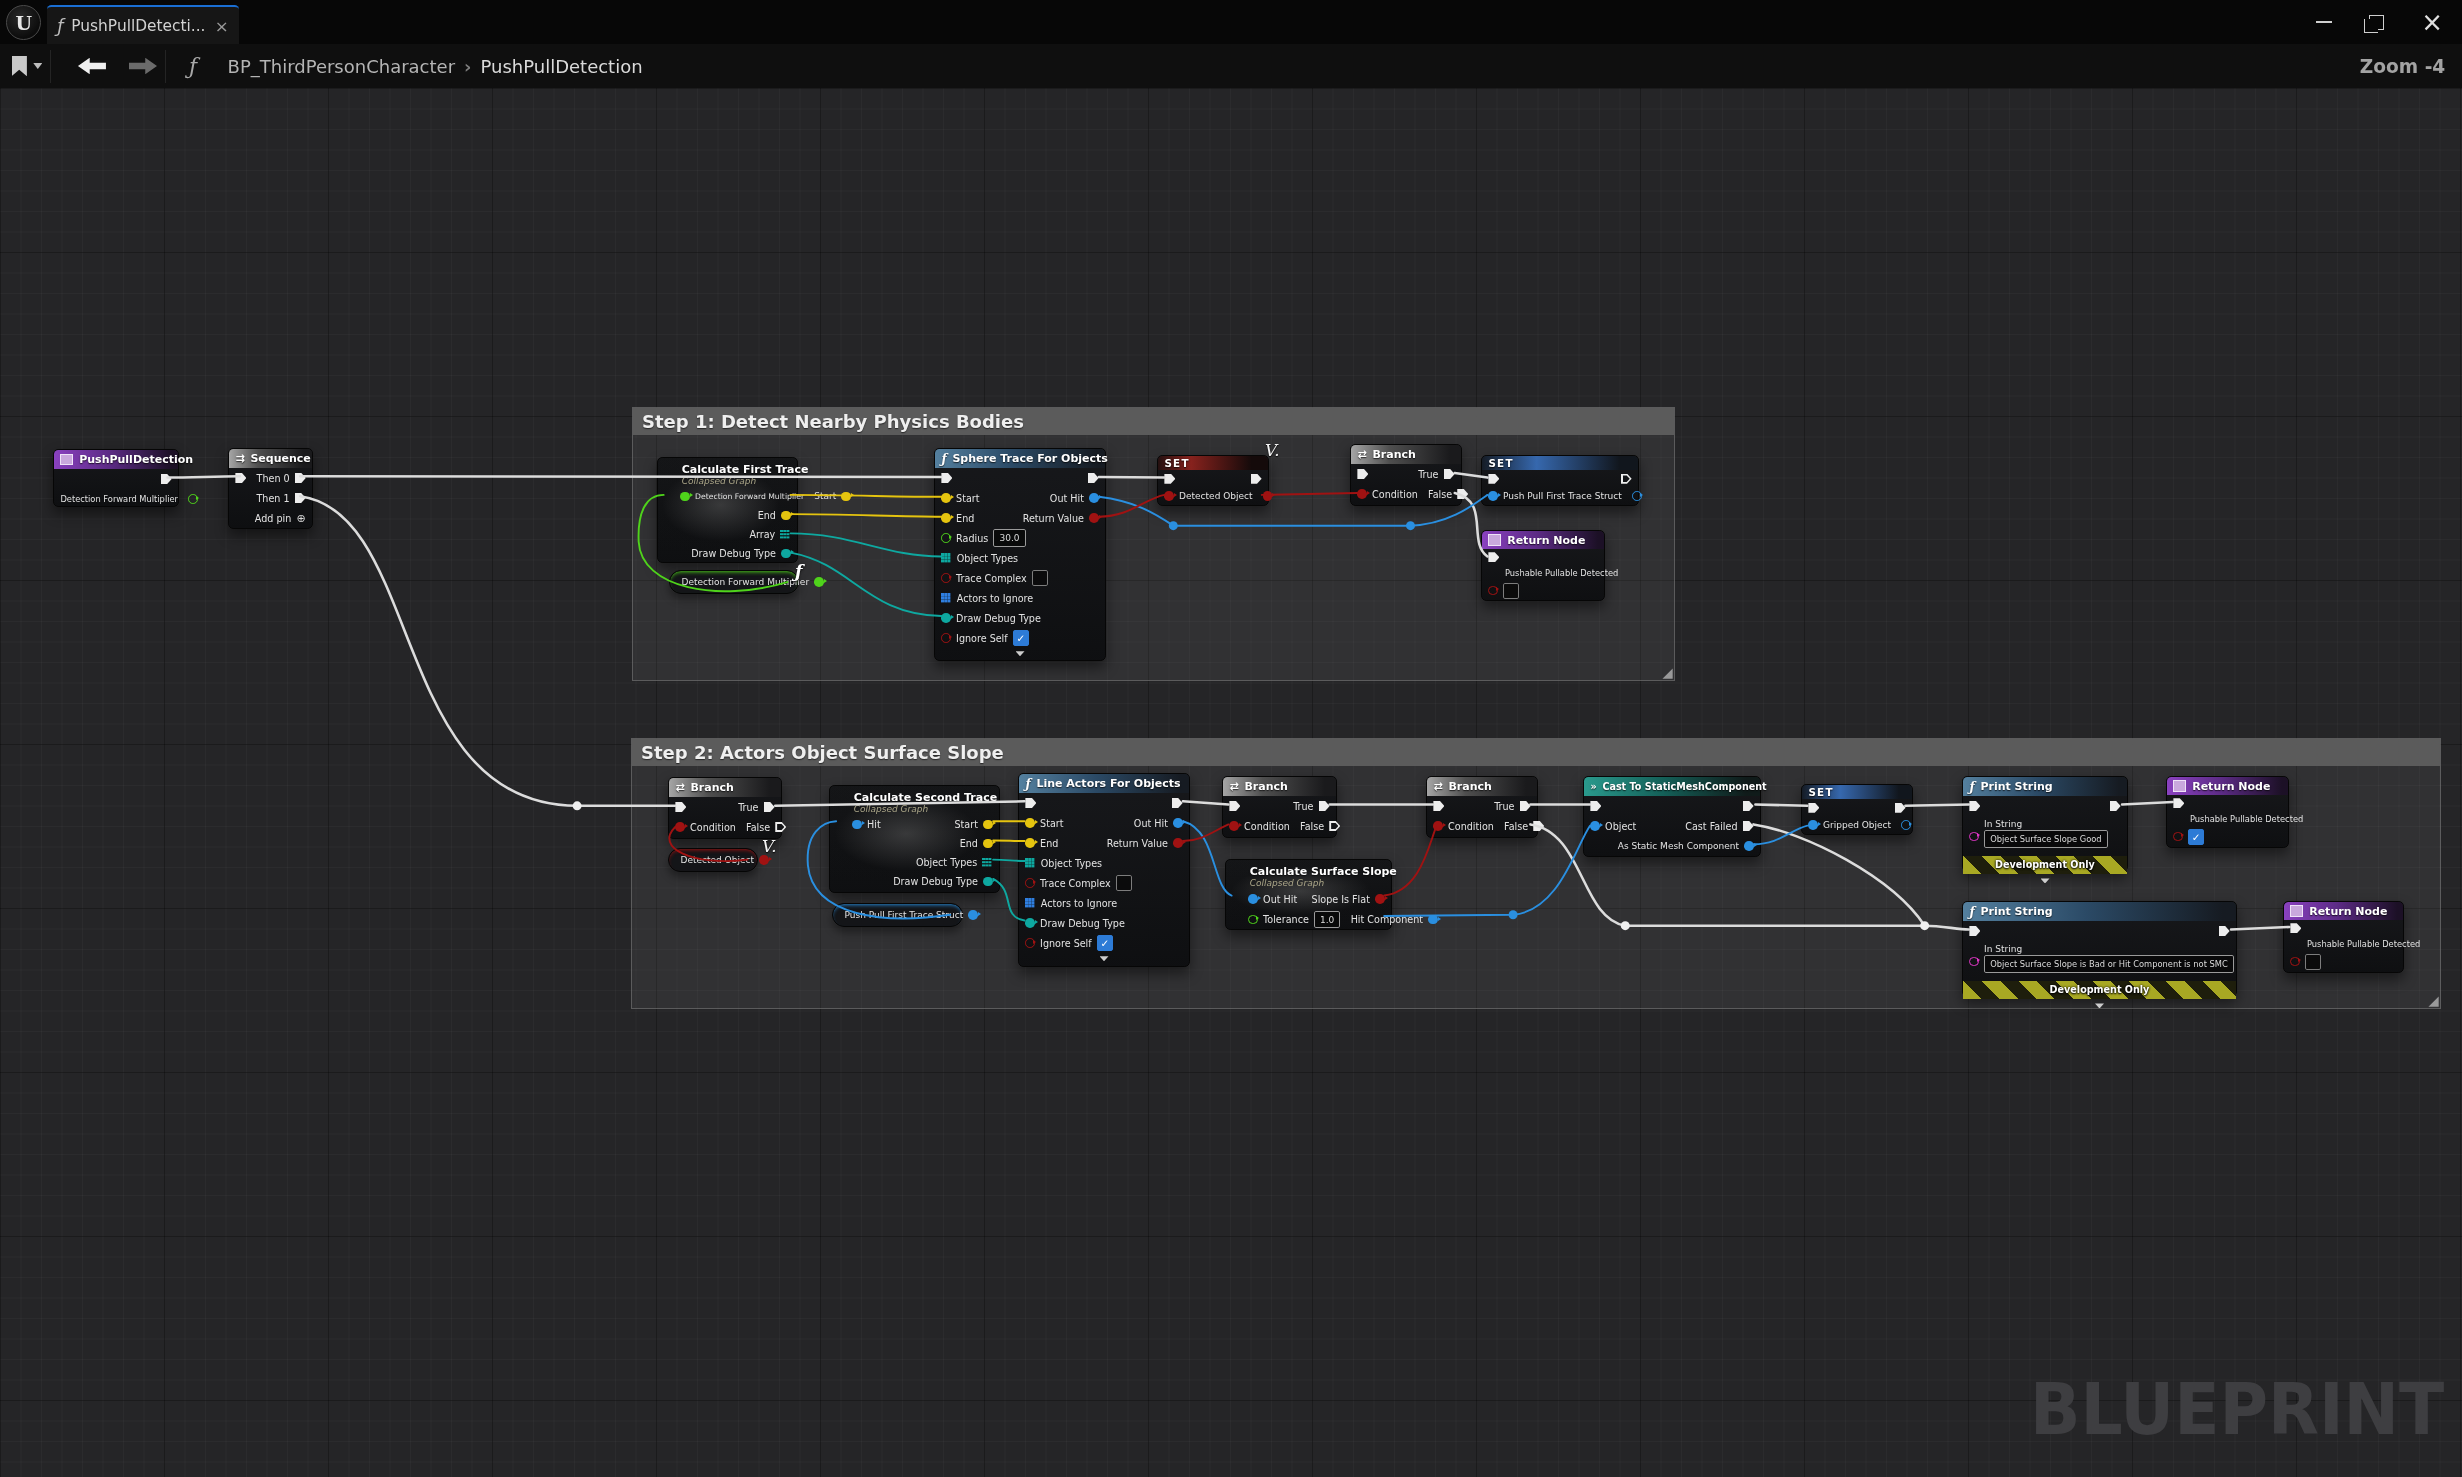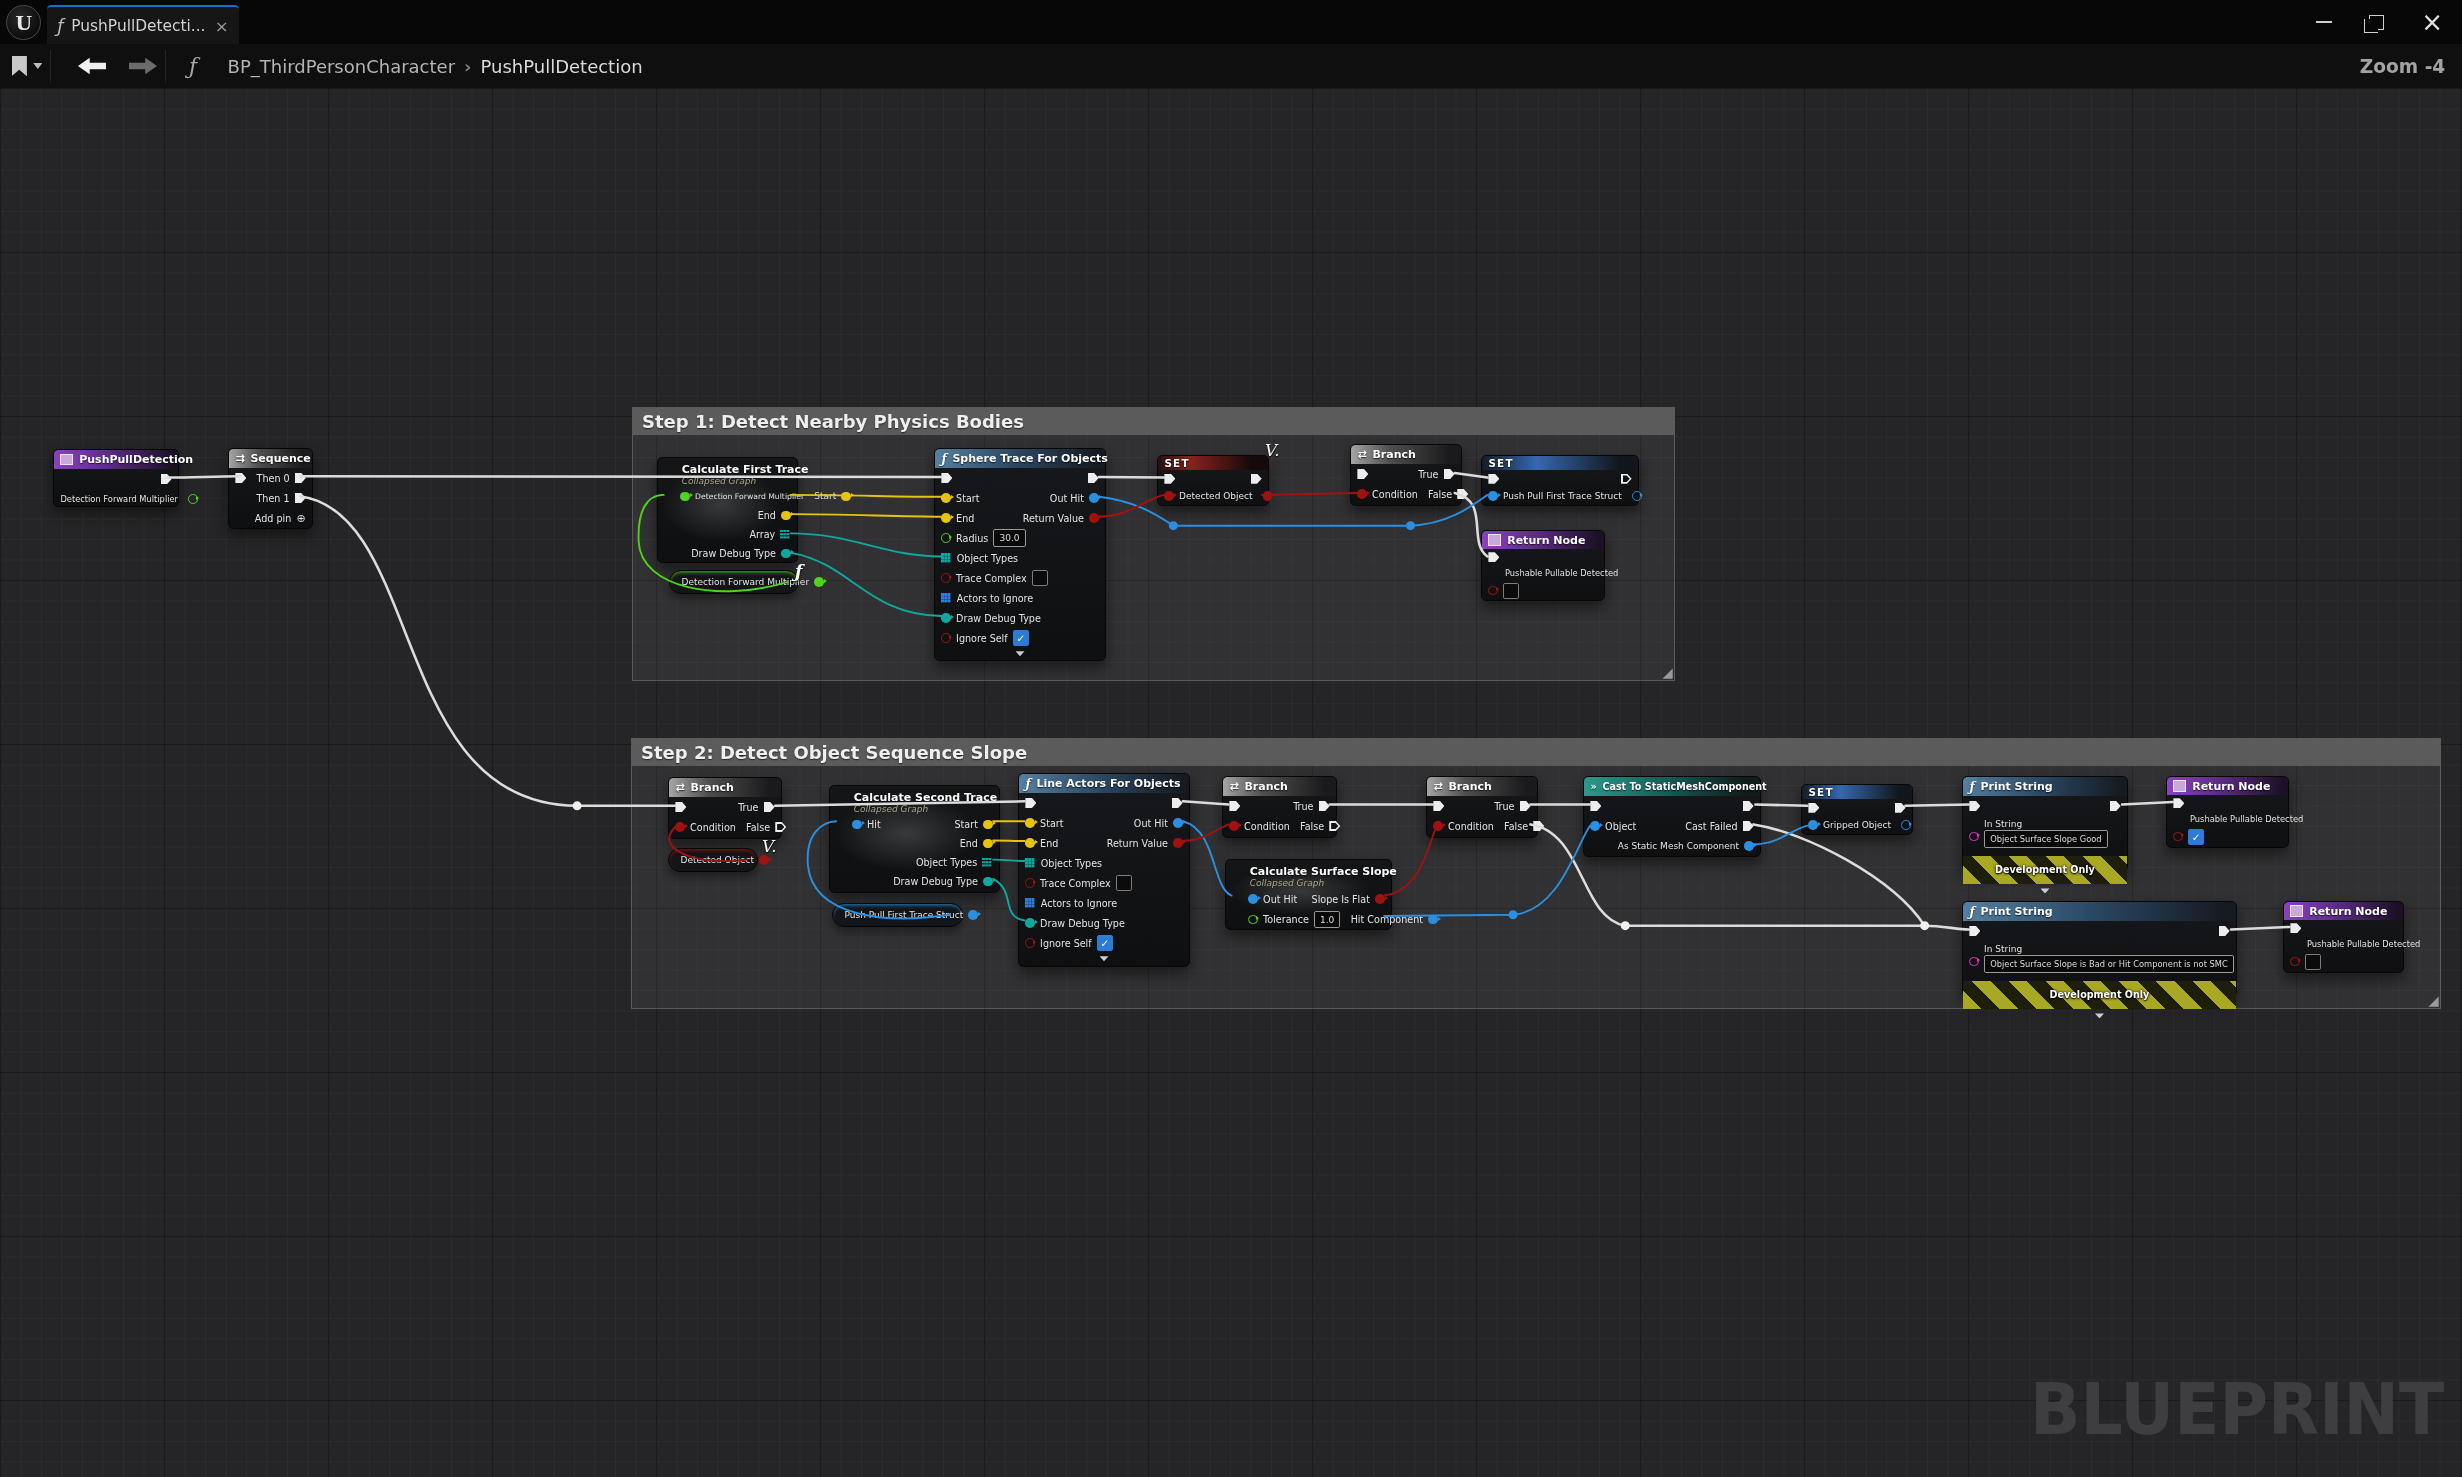--- a/index.html
+++ b/index.html
@@ -83,21 +83,21 @@
   
   .cg{background:radial-gradient(ellipse 60% 50% at 45% 45%,rgba(120,120,120,0.38),rgba(18,19,21,0.2) 70%),linear-gradient(180deg,rgba(20,21,23,0.97),rgba(12,13,15,0.97));padding-left:16px;}
   .cgtitle{font-weight:bold;font-size:11px;color:#fff;padding:4.5px 7.7px 0;text-shadow:0 1.3px 1.3px rgba(0,0,0,0.7);white-space:nowrap;}
   .cgsub{font-style:italic;font-size:9px;color:#a9a487;padding:0 7.7px 1.3px;}
   
   .getter{position:absolute;height:24.4px;border-radius:12.2px;background:rgba(18,19,22,0.94);border:0.6px solid #050505;
     display:flex;align-items:center;gap:5.1px;padding:0 6.4px 0 11.5px;font-size:9.6px;color:#e6e6e6;z-index:10;
     box-shadow:inset 0 2.6px 4.5px -1.9px var(--c),0 5.1px 9px rgba(0,0,0,0.4);white-space:nowrap;box-sizing:border-box;}
   .vbadge{position:absolute;color:#f2f2f2;font-family:"DejaVu Serif",serif;font-style:italic;font-size:16.7px;z-index:30;text-shadow:0 1.3px 1.3px #000;}
   .cursorf{position:absolute;color:#fff;font-family:"DejaVu Serif",serif;font-style:italic;font-weight:bold;font-size:17.3px;z-index:40;text-shadow:0 1.3px 1.9px #000;}
-  .devband{height:28px;margin:1.3px 0;background:repeating-linear-gradient(45deg,#a8a823 0 13px,#1e1e0c 13px 26px);
+  .devband{height:18px;margin:1.3px 0;background:repeating-linear-gradient(45deg,#a8a823 0 13px,#1e1e0c 13px 26px);
     display:flex;align-items:center;justify-content:center;font-size:9.6px;font-weight:bold;color:#fff;text-shadow:0 0.6px 1.9px #000,0 0 2.6px #000;}
   .instr .flbl{font-size:9px;color:#e0e0e0;margin-bottom:1.9px;}
   .wires{position:absolute;left:0;top:0;width:2462px;height:1477px;z-index:20;pointer-events:none;}
 </style>
 </head>
 <body>
 
 <div class="tabbar">
   <div class="uelogo">
       <span>U</span>
@@ -131,21 +131,21 @@
 </div>
 
 <div class="graph">
 <div class="graph-inner">
 
   <div class="comment" style="left:632px;top:407px;width:1041px;height:272px;">
     <div class="chead">Step 1: Detect Nearby Physics Bodies</div>
     <div class="resize"></div>
   </div>
   <div class="comment" style="left:631px;top:738px;width:1808px;height:269px;">
-    <div class="chead">Step 2: Detect Object Sequence Slope</div>
+    <div class="chead">Step 2: Actors Object Surface Slope</div>
     <div class="resize"></div>
   </div>
 
   <div class="node" style="left:53px;top:449px;width:126px;height:58px;">
     <div class="hd purple">
           <span class="sqicon"></span>
           <span>PushPullDetection</span>
         </div>
     <div class="r">
           <span class="sp"></span>

